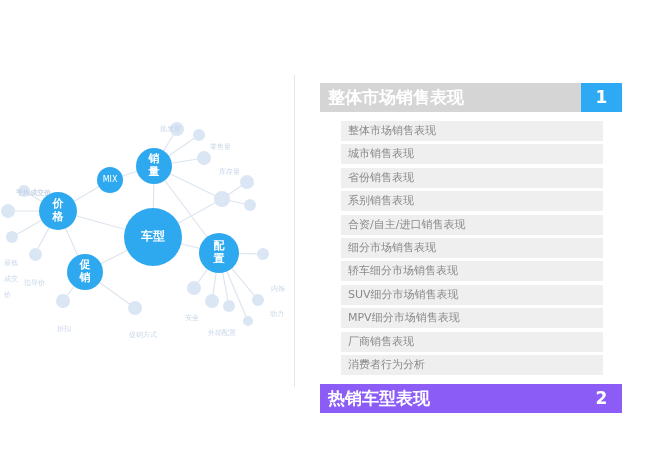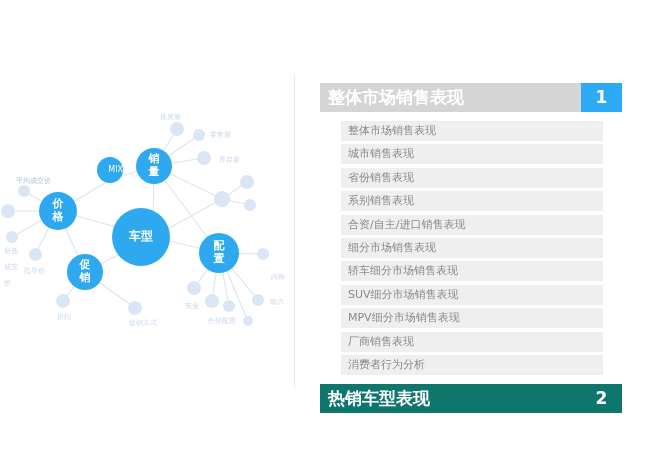--- a/index.html
+++ b/index.html
@@ -4,29 +4,29 @@
 <style>
   html, body { margin: 0; padding: 0; background: #ffffff; }
   body { width: 660px; height: 467px; position: relative; overflow: hidden;
          font-family: "DejaVu Sans", "Liberation Sans", sans-serif; }
   .graph { position: absolute; left: 0; top: 0; width: 290px; height: 467px; }
   .graph svg { position: absolute; left: 0; top: 0; }
   .node { position: absolute; border-radius: 50%; background: #2ea9f0; color: #fff;
           display: flex; align-items: center; justify-content: center; text-align: center;
           font-weight: bold; line-height: 1.15; }
   .leaf { position: absolute; border-radius: 50%; background: #dae6f4; }
-  .leaf-label { position: absolute; font-size: 7px; color: #c8d6e8; white-space: nowrap; }
+  .leaf-label { position: absolute; font-size: 7px; color: #c8d6e8; white-space: nowrap; margin-top: 12px; }
   .divider { position: absolute; left: 294px; top: 75px; width: 1px; height: 312px; background: #e6e6e6; }
   .section-header { position: absolute; left: 320px; width: 302px; height: 29px; }
   .section-header .title { position: absolute; left: 8px; top: 0; height: 29px; line-height: 29px;
           font-size: 17px; font-weight: bold; color: #ffffff; }
   .section-header .num { position: absolute; right: 0; top: 0; width: 41px; height: 29px; line-height: 29px;
           text-align: center; font-size: 17px; font-weight: bold; color: #ffffff; background: #2eaaf5; }
   .h1 { top: 83px; background: #d5d5d5; }
-  .h2 { top: 384px; background: #0f766e; }
+  .h2 { top: 384px; background: #8b5cf6; }
   .items { position: absolute; left: 341px; top: 121px; width: 262px; }
   .item { height: 20px; margin-bottom: 3.4px; background: #efefef; color: #8a8a8a;
           font-size: 11px; line-height: 20px; padding-left: 7px; box-sizing: border-box; white-space: nowrap; }
 </style>
 </head>
 <body>
 
 <div class="graph">
   <svg width="290" height="467">
     <g stroke="#dde5ef" stroke-width="1.2" fill="none">
@@ -90,28 +90,28 @@
   <span class="leaf-label" style="left:16px;top:176px;font-weight:bold;">平均成交价</span>
   <span class="leaf-label" style="left:4px;top:243px;width:14px;white-space:normal;line-height:16px;">最低成交价</span>
   <span class="leaf-label" style="left:24px;top:266px;">指导价</span>
   <span class="leaf-label" style="left:57px;top:312px;">折扣</span>
   <span class="leaf-label" style="left:129px;top:318px;">促销方式</span>
   <span class="leaf-label" style="left:271px;top:272px;">内饰</span>
   <span class="leaf-label" style="left:270px;top:297px;">动力</span>
   <span class="leaf-label" style="left:185px;top:301px;">安全</span>
   <span class="leaf-label" style="left:208px;top:316px;">外部配置</span>
 
-  <div class="node" style="left:112px;top:208px;width:58px;height:58px;font-size:12px;">
+  <div class="node" style="left:124px;top:208px;width:58px;height:58px;font-size:12px;">
     <span>车型</span>
   </div>
   <div class="node" style="left:136px;top:148px;width:36px;height:36px;font-size:11px;flex-direction:column;">
     <span>销</span>
     <span>量</span>
   </div>
-  <div class="node" style="left:97px;top:157px;width:26px;height:26px;font-size:8px;font-weight:normal;justify-content:flex-end;">
+  <div class="node" style="left:97px;top:167px;width:26px;height:26px;font-size:8px;font-weight:normal;">
     <span>MIX</span>
   </div>
   <div class="node" style="left:39px;top:192px;width:38px;height:38px;font-size:11px;flex-direction:column;">
     <span>价</span>
     <span>格</span>
   </div>
   <div class="node" style="left:67px;top:254px;width:36px;height:36px;font-size:11px;flex-direction:column;">
     <span>促</span>
     <span>销</span>
   </div>

